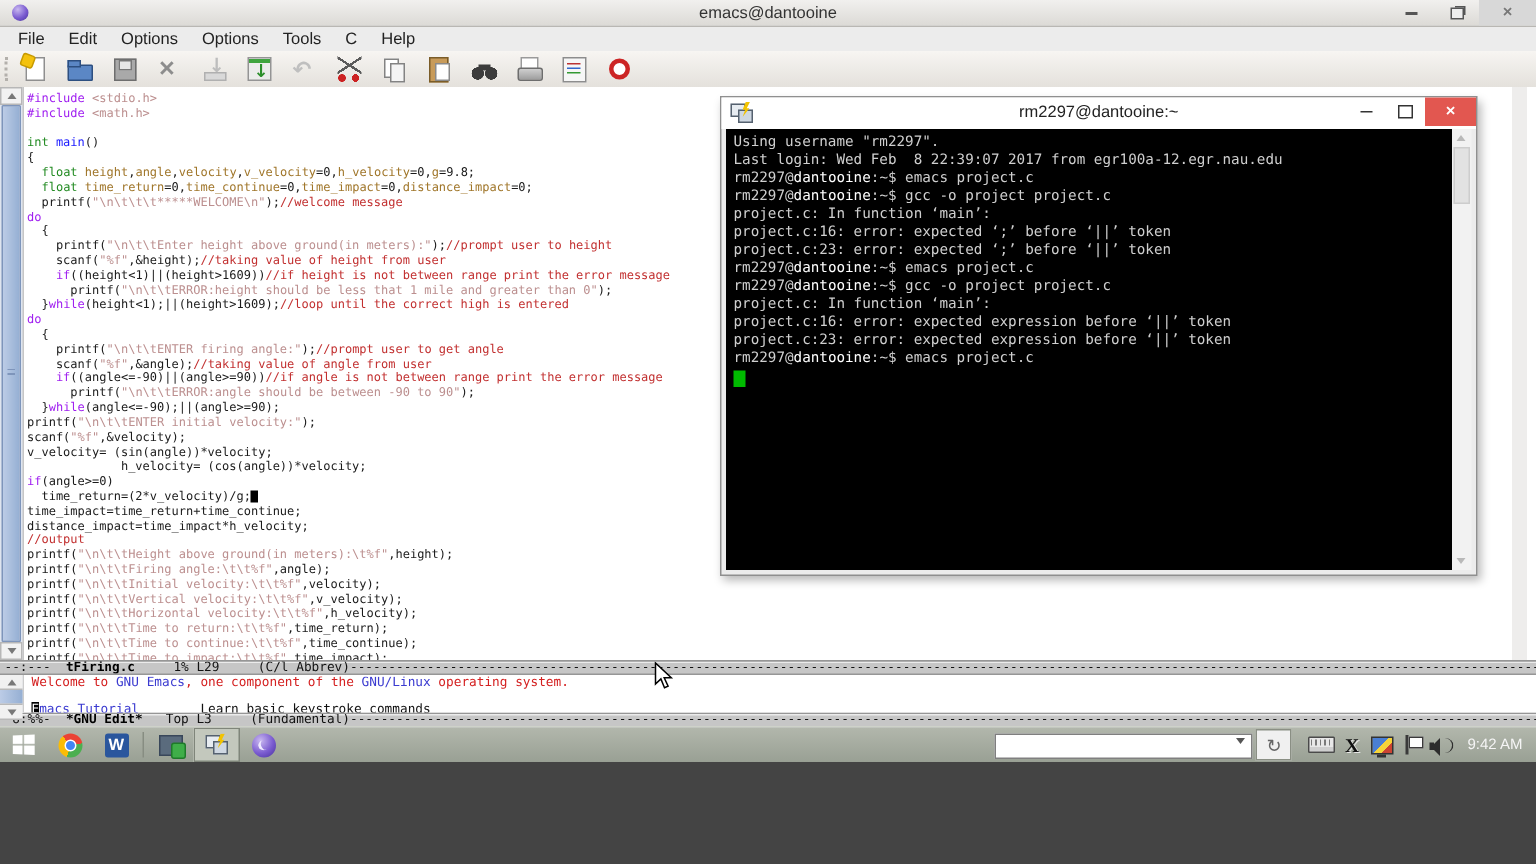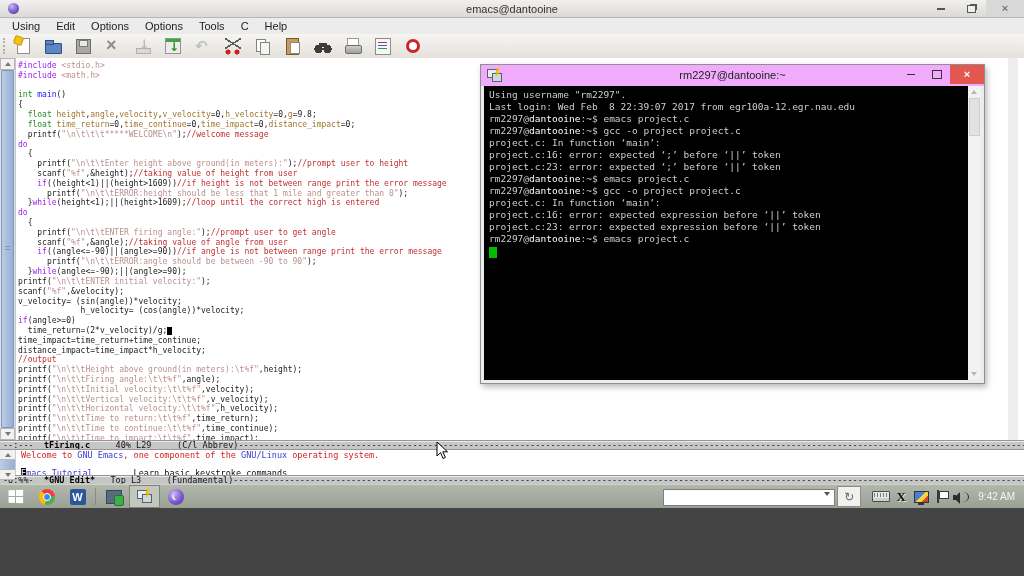--- a/index.html
+++ b/index.html
@@ -91,21 +91,21 @@
   .ws-t{background:linear-gradient(90deg,#bccce6,#95afd3);}
   .w-content{position:absolute;left:15px;right:0;top:1px;bottom:0;font:8.5px/9px "DejaVu Sans Mono",monospace;
              white-space:pre;padding-left:6px;overflow:hidden;}
   .sg-red{color:#d42020}.sg-link{color:#3b3bd0;}
   .sg-hcur{background:#000;color:#fff;text-decoration:underline}.sg-pl2{color:#111}
   .echo{flex:1;background:#fff;}
 
   
   .term{position:absolute;left:480px;top:64px;width:503px;height:318px;background:#ececec;
         border:1px solid #8f8f8f;box-shadow:2px 3px 6px rgba(0,0,0,.28);z-index:10;}
-  .t-titlebar{height:21px;position:relative;background:#f0abfc;}
+  .t-titlebar{height:21px;position:relative;background:#ffffff;}
   .t-title{position:absolute;left:0;right:0;top:0;text-align:center;font-size:11px;color:#222;line-height:21px;}
   .t-icon{position:absolute;left:6px;top:4px;width:15px;height:13px;}
   .ic-putty::before{content:"";position:absolute;left:0;top:0;width:8px;height:7px;background:#e7ecf1;border:1px solid #55616f;}
   .ic-putty::after{content:"";position:absolute;right:0;bottom:0;width:8px;height:7px;background:#cfd8e2;border:1px solid #55616f;}
   .ic-putty .bolt{position:absolute;right:1px;top:-1px;width:7px;height:10px;z-index:2;
         background:#f2c300;clip-path:polygon(45% 0,85% 0,55% 42%,80% 42%,15% 100%,40% 52%,15% 52%);}
   .t-btns{position:absolute;right:0;top:0;display:flex;z-index:2;}
   .t-btn{width:26px;height:19px;display:flex;align-items:center;justify-content:center;}
   .t-close{width:34px;background:#e25750;}
   .tg-min{width:8px;height:1.5px;background:#333;}
@@ -177,21 +177,21 @@
           </div>
         <div class="e-btn">
             <div class="g-restore"></div>
           </div>
         <div class="e-btn e-btn-close">
             <div class="g-x">×</div>
           </div>
       </div>
     </div>
     <div class="menubar">
-        <span class="menu-item">Using</span>
+        <span class="menu-item">File</span>
         <span class="menu-item">Edit</span>
         <span class="menu-item">Options</span>
         <span class="menu-item">Options</span>
         <span class="menu-item">Tools</span>
         <span class="menu-item">C</span>
         <span class="menu-item">Help</span>
       </div>
     <div class="toolbar">
       <div class="tb-grip"></div>
     <span class="tbi tbi-new-file"></span>
@@ -219,21 +219,21 @@
             </div>
           <div class="vs-thumb">
               <div class="vs-grip"></div>
             </div>
           <div class="vs-btn vs-down">
               <div class="tri-down"></div>
             </div>
         </div>
         <div class="code-area"><div class="tline"><span class="sg-pp">#include </span><span class="sg-inc">&lt;stdio.h&gt;</span></div><div class="tline"><span class="sg-pp">#include </span><span class="sg-inc">&lt;math.h&gt;</span></div><div class="tline">&nbsp;</div><div class="tline"><span class="sg-ty">int </span><span class="sg-fn">main</span><span class="sg-pl">()</span></div><div class="tline"><span class="sg-pl">{</span></div><div class="tline"><span class="sg-pl">  </span><span class="sg-ty">float </span><span class="sg-var">height</span><span class="sg-pl">,</span><span class="sg-var">angle</span><span class="sg-pl">,</span><span class="sg-var">velocity</span><span class="sg-pl">,</span><span class="sg-var">v_velocity</span><span class="sg-pl">=0,</span><span class="sg-var">h_velocity</span><span class="sg-pl">=0,</span><span class="sg-var">g</span><span class="sg-pl">=9.8;</span></div><div class="tline"><span class="sg-pl">  </span><span class="sg-ty">float </span><span class="sg-var">time_return</span><span class="sg-pl">=0,</span><span class="sg-var">time_continue</span><span class="sg-pl">=0,</span><span class="sg-var">time_impact</span><span class="sg-pl">=0,</span><span class="sg-var">distance_impact</span><span class="sg-pl">=0;</span></div><div class="tline"><span class="sg-pl">  printf(</span><span class="sg-str">"\n\t\t\t*****WELCOME\n"</span><span class="sg-pl">);</span><span class="sg-com">//welcome message</span></div><div class="tline"><span class="sg-kw">do</span></div><div class="tline"><span class="sg-pl">  {</span></div><div class="tline"><span class="sg-pl">    printf(</span><span class="sg-str">"\n\t\tEnter height above ground(in meters):"</span><span class="sg-pl">);</span><span class="sg-com">//prompt user to height</span></div><div class="tline"><span class="sg-pl">    scanf(</span><span class="sg-str">"%f"</span><span class="sg-pl">,&amp;height);</span><span class="sg-com">//taking value of height from user</span></div><div class="tline"><span class="sg-pl">    </span><span class="sg-kw">if</span><span class="sg-pl">((height&lt;1)||(height&gt;1609))</span><span class="sg-com">//if height is not between range print the error message</span></div><div class="tline"><span class="sg-pl">      printf(</span><span class="sg-str">"\n\t\tERROR:height should be less that 1 mile and greater than 0"</span><span class="sg-pl">);</span></div><div class="tline"><span class="sg-pl">  }</span><span class="sg-kw">while</span><span class="sg-pl">(height&lt;1);||(height&gt;1609);</span><span class="sg-com">//loop until the correct high is entered</span></div><div class="tline"><span class="sg-kw">do</span></div><div class="tline"><span class="sg-pl">  {</span></div><div class="tline"><span class="sg-pl">    printf(</span><span class="sg-str">"\n\t\tENTER firing angle:"</span><span class="sg-pl">);</span><span class="sg-com">//prompt user to get angle</span></div><div class="tline"><span class="sg-pl">    scanf(</span><span class="sg-str">"%f"</span><span class="sg-pl">,&amp;angle);</span><span class="sg-com">//taking value of angle from user</span></div><div class="tline"><span class="sg-pl">    </span><span class="sg-kw">if</span><span class="sg-pl">((angle&lt;=-90)||(angle&gt;=90))</span><span class="sg-com">//if angle is not between range print the error message</span></div><div class="tline"><span class="sg-pl">      printf(</span><span class="sg-str">"\n\t\tERROR:angle should be between -90 to 90"</span><span class="sg-pl">);</span></div><div class="tline"><span class="sg-pl">  }</span><span class="sg-kw">while</span><span class="sg-pl">(angle&lt;=-90);||(angle&gt;=90);</span></div><div class="tline"><span class="sg-pl">printf(</span><span class="sg-str">"\n\t\tENTER initial velocity:"</span><span class="sg-pl">);</span></div><div class="tline"><span class="sg-pl">scanf(</span><span class="sg-str">"%f"</span><span class="sg-pl">,&amp;velocity);</span></div><div class="tline"><span class="sg-pl">v_velocity= (sin(angle))*velocity;</span></div><div class="tline"><span class="sg-pl">             h_velocity= (cos(angle))*velocity;</span></div><div class="tline"><span class="sg-kw">if</span><span class="sg-pl">(angle&gt;=0)</span></div><div class="tline"><span class="sg-pl">  time_return=(2*v_velocity)/g;</span><span class="sg-cur"> </span></div><div class="tline"><span class="sg-pl">time_impact=time_return+time_continue;</span></div><div class="tline"><span class="sg-pl">distance_impact=time_impact*h_velocity;</span></div><div class="tline"><span class="sg-com">//output</span></div><div class="tline"><span class="sg-pl">printf(</span><span class="sg-str">"\n\t\tHeight above ground(in meters):\t%f"</span><span class="sg-pl">,height);</span></div><div class="tline"><span class="sg-pl">printf(</span><span class="sg-str">"\n\t\tFiring angle:\t\t%f"</span><span class="sg-pl">,angle);</span></div><div class="tline"><span class="sg-pl">printf(</span><span class="sg-str">"\n\t\tInitial velocity:\t\t%f"</span><span class="sg-pl">,velocity);</span></div><div class="tline"><span class="sg-pl">printf(</span><span class="sg-str">"\n\t\tVertical velocity:\t\t%f"</span><span class="sg-pl">,v_velocity);</span></div><div class="tline"><span class="sg-pl">printf(</span><span class="sg-str">"\n\t\tHorizontal velocity:\t\t%f"</span><span class="sg-pl">,h_velocity);</span></div><div class="tline"><span class="sg-pl">printf(</span><span class="sg-str">"\n\t\tTime to return:\t\t%f"</span><span class="sg-pl">,time_return);</span></div><div class="tline"><span class="sg-pl">printf(</span><span class="sg-str">"\n\t\tTime to continue:\t\t%f"</span><span class="sg-pl">,time_continue);</span></div><div class="tline"><span class="sg-pl">printf(</span><span class="sg-str">"\n\t\tTime to impact:\t\t%f"</span><span class="sg-pl">,time_impact);</span></div><div class="tline"><span class="sg-pl">printf(</span><span class="sg-str">"\n\t\tDistance to impact:\t\t%f"</span><span class="sg-pl">,distance_impact);</span></div><div class="tline">&nbsp;</div><div class="tline">&nbsp;</div><div class="tline"><span class="sg-pl"> </span><span class="sg-kw">return</span><span class="sg-pl"> 0;</span></div><div class="tline"><span class="sg-pl">}</span></div></div>
       </div>
-      <div class="modeline"><span class="sg-ml">--:---  </span><span class="sg-mlb">tFiring.c</span><span class="sg-ml">     40% L29     (C/l Abbrev)</span><span class="sg-ml">------------------------------------------------------------------------------------------------------------------------------------------------------------------------------------------</span></div>
+      <div class="modeline"><span class="sg-ml">--:---  </span><span class="sg-mlb">tFiring.c</span><span class="sg-ml">     1% L29     (C/l Abbrev)</span><span class="sg-ml">------------------------------------------------------------------------------------------------------------------------------------------------------------------------------------------</span></div>
       <div class="welcome-win">
         <div class="w-scroll">
           <div class="ws-b">
               <div class="tri-up"></div>
             </div>
           <div class="ws-b ws-t"></div>
           <div class="ws-b">
               <div class="tri-down"></div>
             </div>
         </div>

